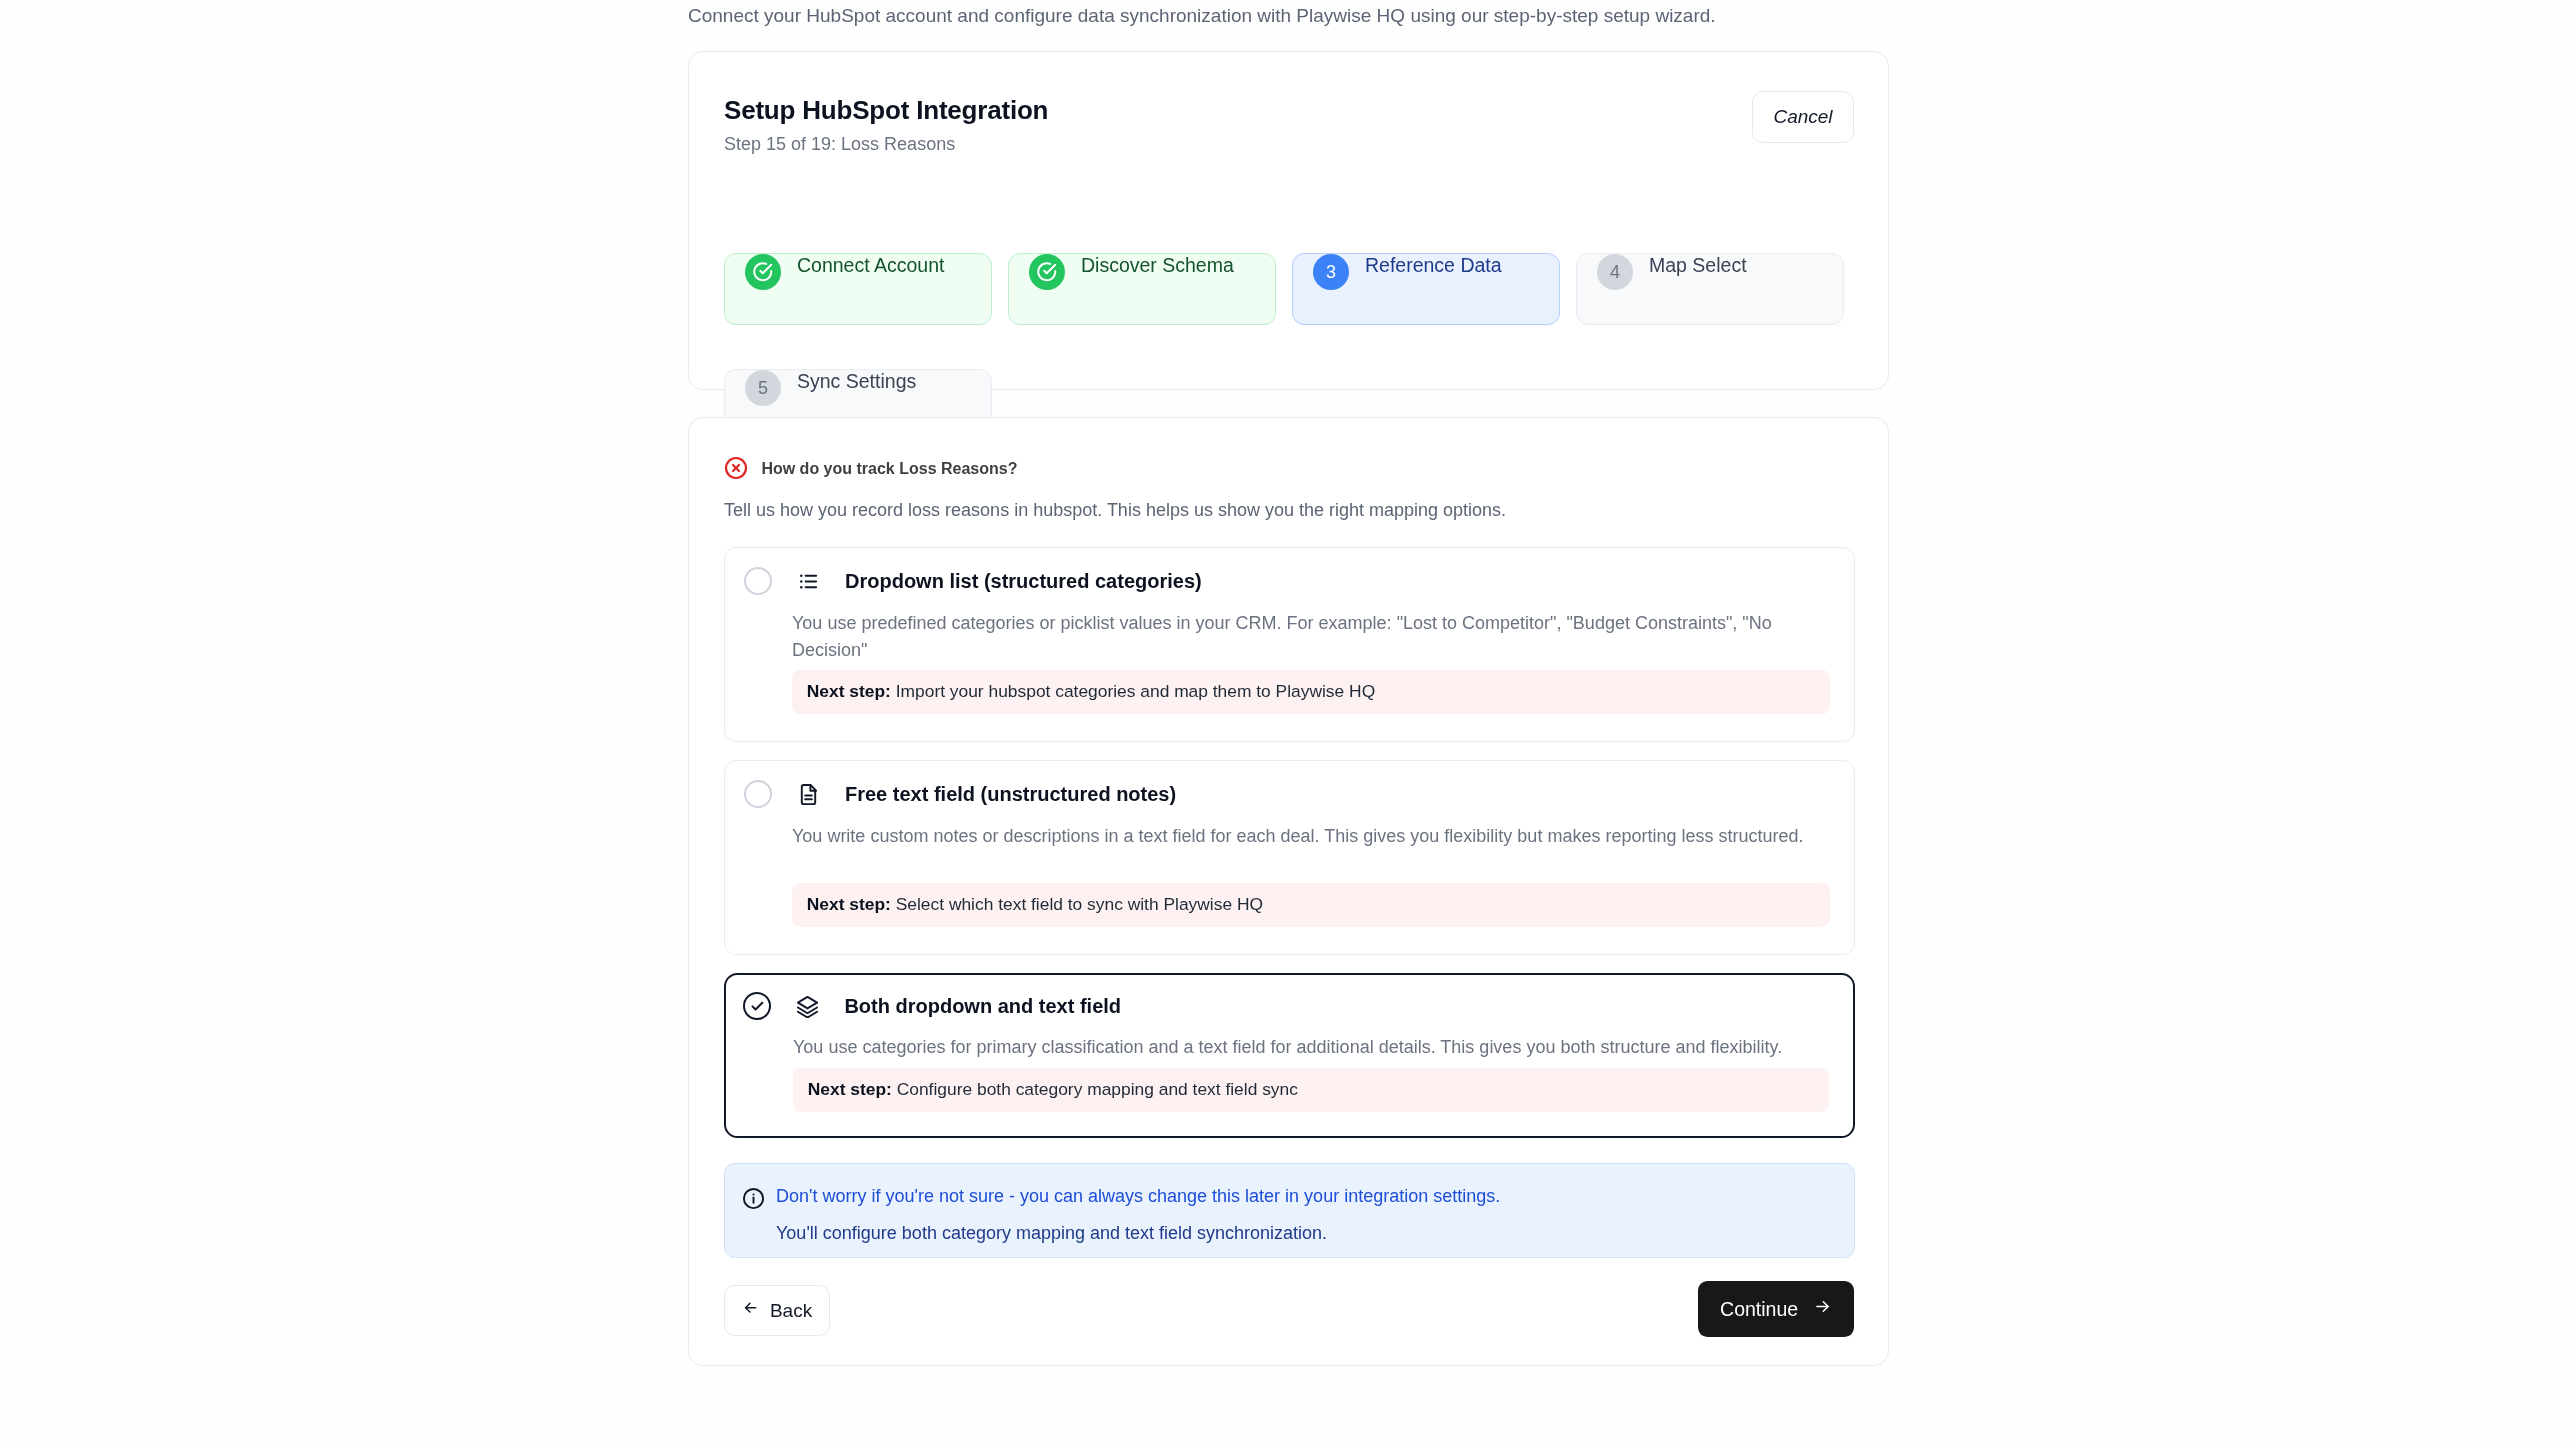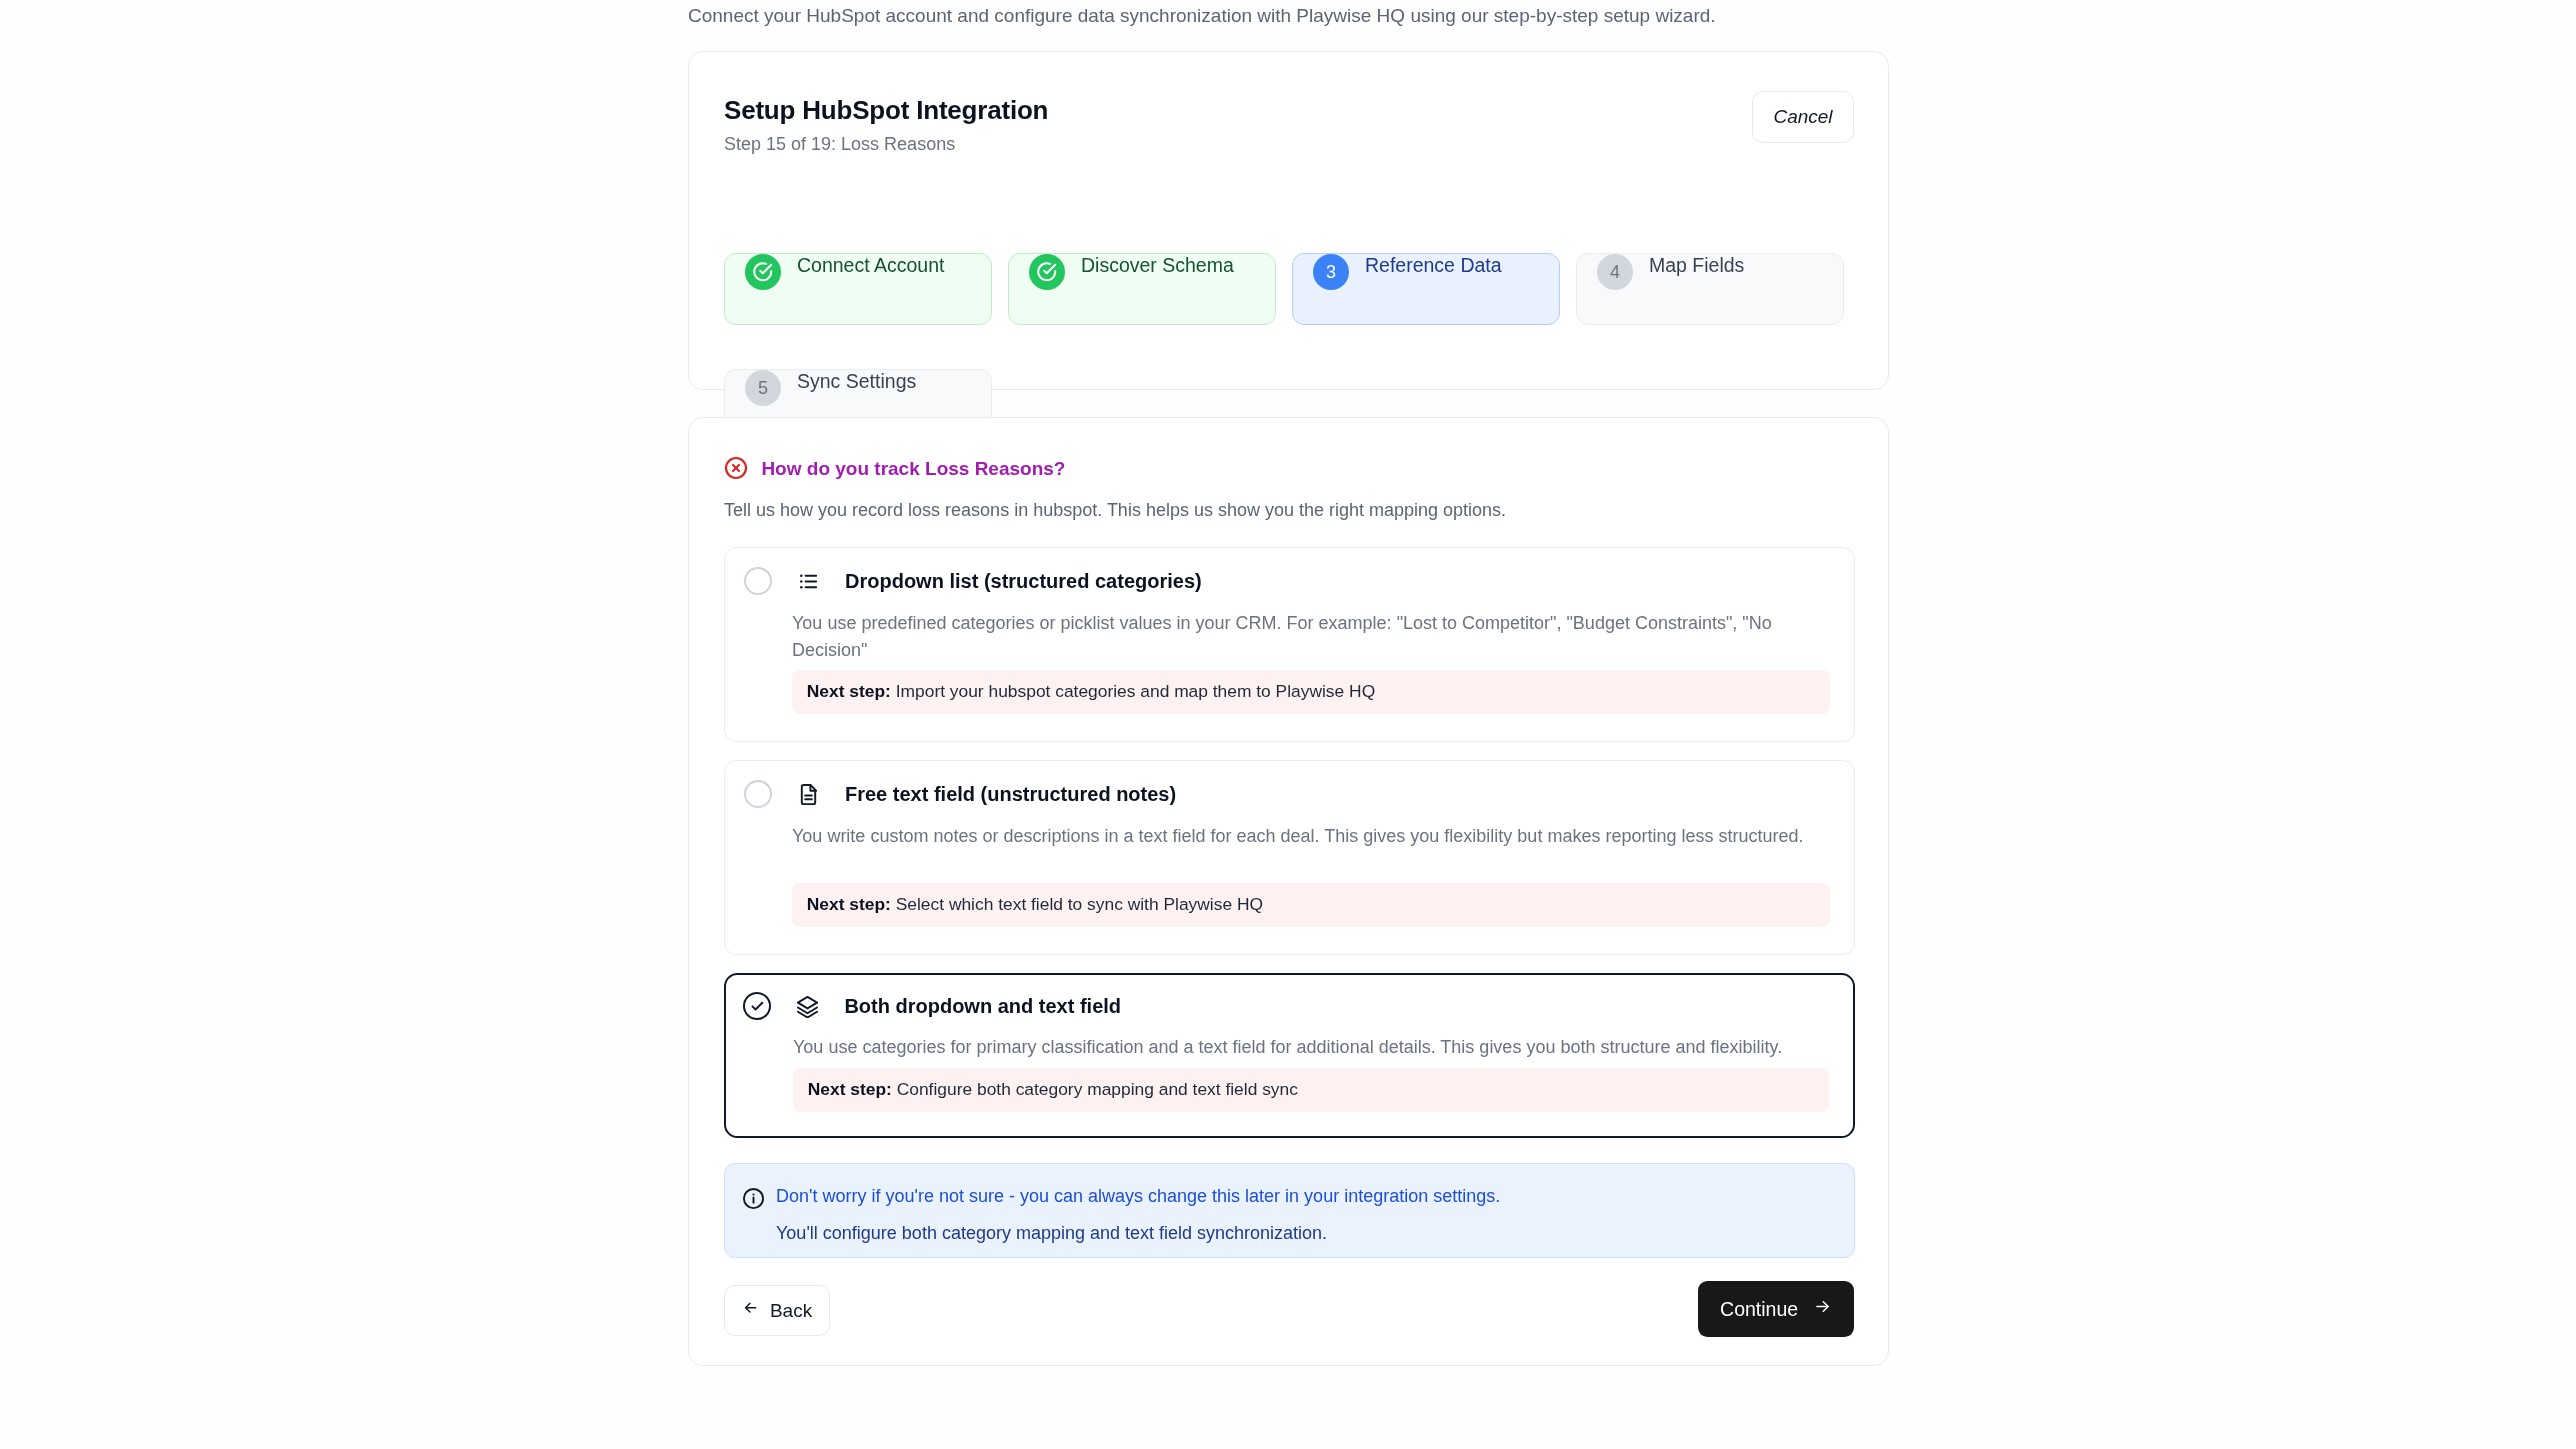--- a/index.html
+++ b/index.html
@@ -66,21 +66,21 @@
   .step.active .step-label { color: #1e3a8a; }
   .step.todo .step-label { color: #394253; }
 
   
   #question-card { top: 417px; height: 949px; }
 
   .q-head {
     position: absolute; left: 35px; top: 38px;
     display: flex; align-items: center; gap: 13.4px;
   }
-  .q-title { font-size: 19px; font-weight: bold; color: #a21caf; }
+  .q-title { font-size: 16px; font-weight: bold; color: #404040; }
   .q-sub {
     position: absolute; left: 35px; top: 82px;
     font-size: 18px; color: #5b6475;
   }
 
   
   .opt {
     position: absolute; left: 35px; width: 1131px;
     background: #ffffff; border: 1.3px solid #e9ecf1; border-radius: 12px;
   }
@@ -180,21 +180,21 @@
         <span class="step-label">Discover Schema</span>
       </div>
 
       <div class="step active">
         <span class="step-badge">3</span>
         <span class="step-label">Reference Data</span>
       </div>
 
       <div class="step todo">
         <span class="step-badge">4</span>
-        <span class="step-label">Map Fields</span>
+        <span class="step-label">Map Select</span>
       </div>
 
       <div class="step todo">
         <span class="step-badge">5</span>
         <span class="step-label">Sync Settings</span>
       </div>
 
     </div>
   </div>
 

